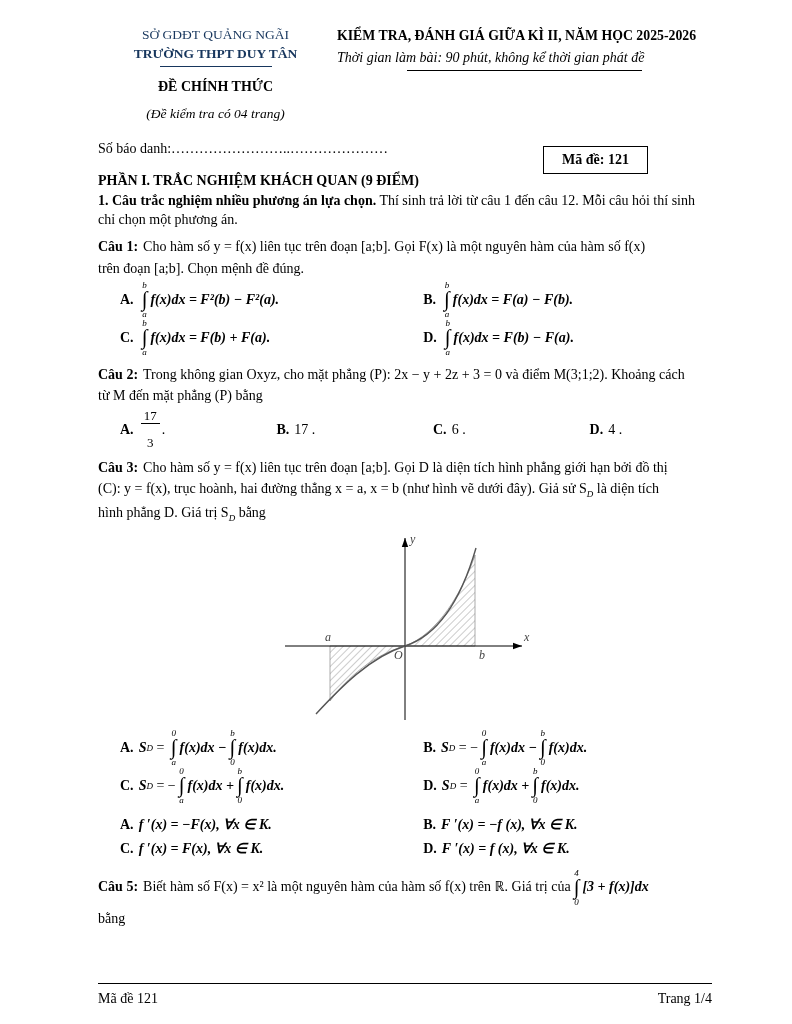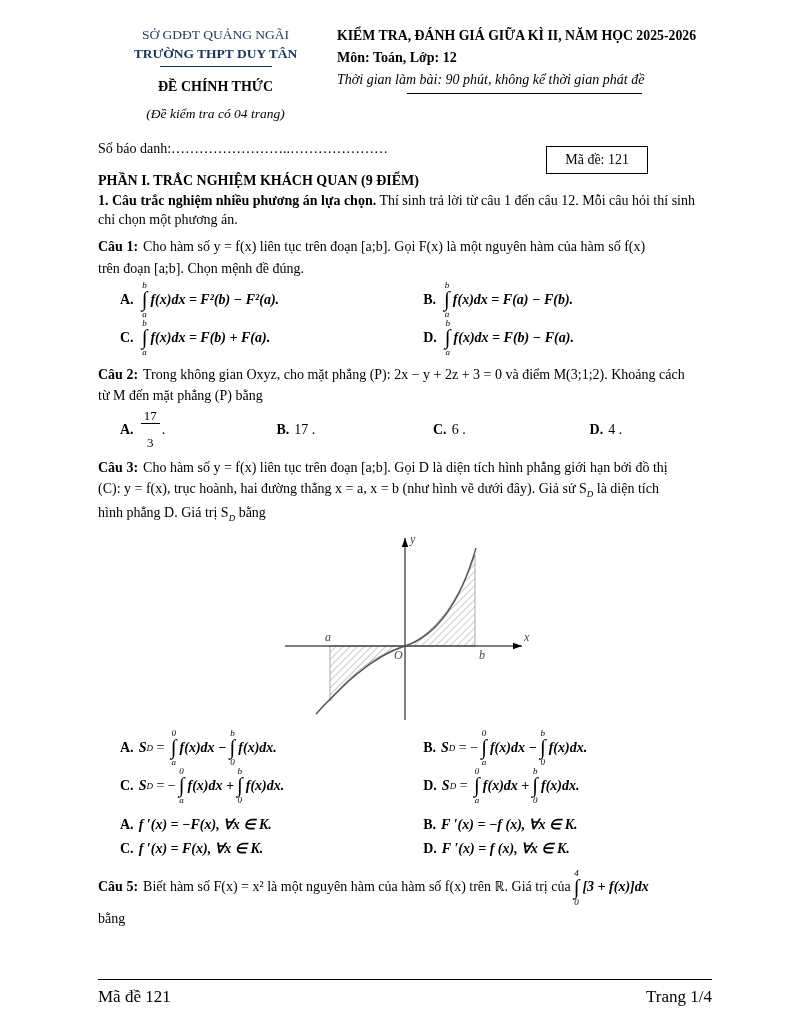--- a/index.html
+++ b/index.html
@@ -20,21 +20,21 @@
   .h-rule { width: 112px; border-top: 1px solid #17365d; margin: 3px auto 0; height: 0; }
   .h-official { font-weight: bold; margin-top: 10px; }
   .h-note { font-style: italic; margin-top: 8px; font-size: 13.5px; }
   .h-title { font-weight: bold; font-size: 13.8px; }
   .h-subject { font-weight: bold; margin-top: 3px; }
   .h-duration { font-style: italic; margin-top: 3px; }
   .h-rule2 { width: 235px; border-top: 1px solid #000; margin: 3px auto 0; height: 0; }
   
   .student { position: relative; margin-top: 16px; }
   .student p { margin: 3px 0; }
-  .code-box { position: absolute; right: 64px; top: 7px; border: 1.4px solid #000; padding: 3px 18px; font-weight: normal; background: #fff; text-align: center; }
+  .code-box { position: absolute; right: 64px; top: 7px; border: 1.4px solid #000; padding: 3px 18px; font-weight: bold; background: #fff; text-align: center; }
   
   .part-title { font-weight: bold; margin-top: 12px; }
   .intro { margin-top: 1px; }
   .b { font-weight: bold; }
   
   .q { margin-top: 8px; }
   .q p { margin: 2px 0; }
   .qlabel { font-weight: bold; margin-right: 5px; }
   .opts2 { display: grid; grid-template-columns: 1.05fr 1fr; padding-left: 22px; margin: 3px 0; }
   .opts4 { display: grid; grid-template-columns: 1.15fr 1.15fr 1.15fr 0.9fr; padding-left: 22px; margin: 3px 0; }
@@ -45,38 +45,37 @@
   .utext { font-style: normal; }
   .bigint { display: inline-flex; flex-direction: column; align-items: center; line-height: 1; margin: 0 3px; vertical-align: middle; }
   .bigint .lim { font-size: 9px; font-style: italic; line-height: 1; }
   .bigint .sym { font-size: 21px; line-height: 0.95; font-style: normal; }
   sub.msub { font-size: 9px; font-style: italic; }
   .frac { display: inline-flex; flex-direction: column; align-items: center; line-height: 1.1; font-size: 13px; margin: 0 2px; gap: 12px; }
   .frac .num { border-bottom: 1px solid #000; padding: 0 3px; }
   .graph-wrap { display: flex; justify-content: center; margin: 4px 0 2px; }
   .glabel { font-style: italic; font-size: 12px; fill: #444; font-family: "Liberation Serif", serif; }
   
-  .footer { position: absolute; left: 98px; right: 80px; bottom: 16px; border-top: 1px solid #000; padding-top: 5px; display: flex; justify-content: space-between; font-size: 17px; }
+  .footer { position: absolute; left: 98px; right: 80px; bottom: 16px; border-top: 1px solid #000; padding-top: 5px; display: flex; justify-content: space-between; font-size: 14px; }
 </style>
 </head>
 <body>
 
 <div class="page">
 
   <div class="header">
     <div class="h-left">
       <div class="h-dept navy">SỞ GDĐT QUẢNG NGÃI</div>
       <div class="h-school navy">TRƯỜNG THPT DUY TÂN</div>
       <div class="h-rule"></div>
       <div class="h-official">ĐỀ CHÍNH THỨC</div>
       <div class="h-note">(Đề kiểm tra có 04 trang)</div>
     </div>
     <div class="h-right">
       <div class="h-title">KIỂM TRA, ĐÁNH GIÁ GIỮA KÌ II, NĂM HỌC 2025-2026</div>
-      <div class="h-subject">Môn: Toán, Lớp: 12</div>
       <div class="h-duration">Thời gian làm bài: 90 phút, không kể thời gian phát đề</div>
       <div class="h-rule2"></div>
     </div>
   </div>
 
   <div class="student">
     <p>Số báo danh:……………………..…………………</p>
     <div class="code-box">Mã đề: 121</div>
   </div>
 

